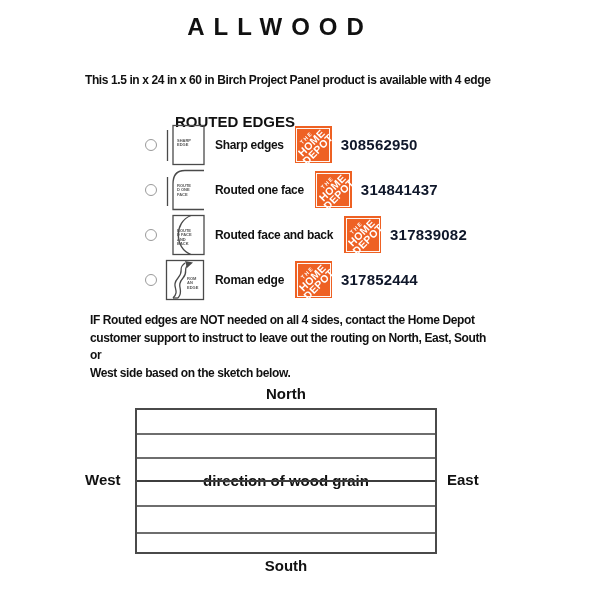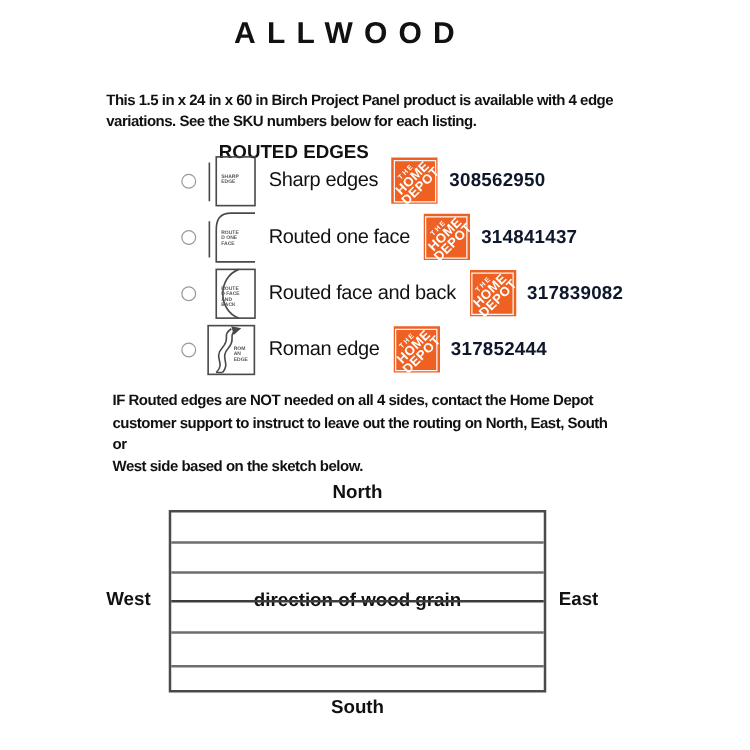--- a/index.html
+++ b/index.html
@@ -24,21 +24,21 @@
     width:12px; height:12px; border:1.5px solid #9a9a9a; border-radius:50%;
     background:#fff; margin-right:7px; flex:none; box-sizing:border-box;
   }
   .profile-icon { width:42px; height:44px; position:relative; flex:none; margin-right:9px; }
   .profile-icon svg { position:absolute; left:0; top:0; }
   .icon-caption {
     position:absolute; font-size:4px; line-height:4.5px; font-weight:700;
     color:#555; width:16px; left:13px; top:16px; word-break:break-word;
   }
   .icon-caption.roman { left:23px; top:19px; width:12px; }
-  .option-label { font-size:16px; font-weight:400; letter-spacing:-0.3px; margin-right:11px; white-space:nowrap; color:#111; }
+  .option-label { font-size:12px; font-weight:700; letter-spacing:-0.3px; margin-right:11px; white-space:nowrap; color:#111; }
   .hd-logo {
     width:37px; height:37px; background:#EE6123; position:relative; flex:none;
     display:flex; align-items:center; justify-content:center; margin-right:9px; overflow:hidden;
   }
   .hd-logo::after { content:""; position:absolute; inset:1.5px; border:1px solid rgba(255,255,255,.95); pointer-events:none; }
   .hd-rot { transform:rotate(-45deg); color:#fff; font-weight:700; text-align:center; }
   .hd-the  { display:block; font-size:5.5px; line-height:6px; letter-spacing:1.5px; }
   .hd-home { display:block; font-size:10.5px; line-height:9px; letter-spacing:0.3px; }
   .hd-depot{ display:block; font-size:10.5px; line-height:9.5px; letter-spacing:0.3px; }
   .sku { font-size:15px; font-weight:700; letter-spacing:0.2px; white-space:nowrap; color:#0f172a; }
@@ -67,21 +67,20 @@
 </style>
 </head>
 <body>
 
 <div class="page">
 
   <div class="title">ALLWOOD</div>
 
   <div class="intro">
     <div>This  1.5 in x 24 in x 60 in Birch Project Panel product is available with 4 edge</div>
-    <div>variations. See the SKU numbers below for each listing.</div>
   </div>
 
   <div class="section-heading">ROUTED EDGES</div>
 
   <div class="scroll-mark"></div>
 
   <div class="options">
 
     <div class="option-row">
       <span class="radio"></span>

